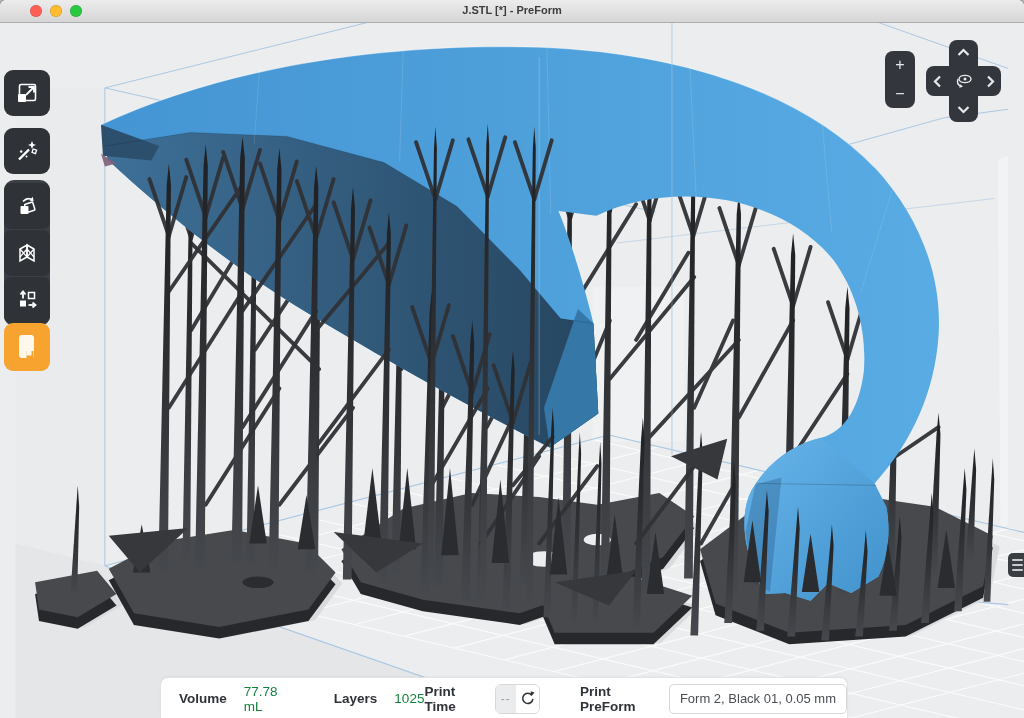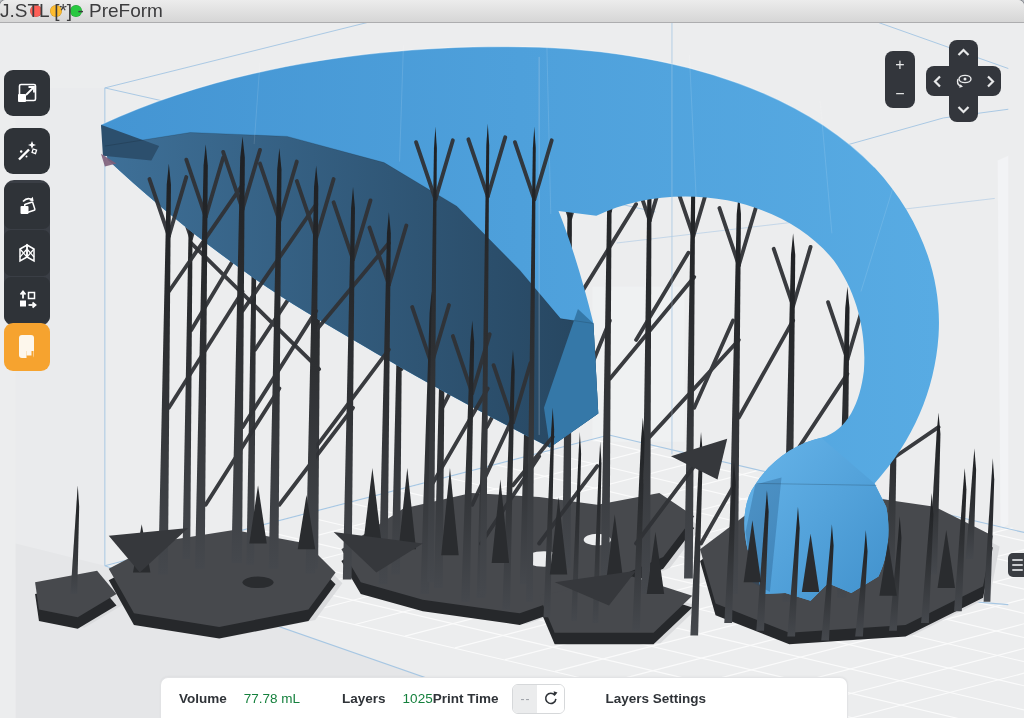--- a/index.html
+++ b/index.html
@@ -4,22 +4,22 @@
 <style>
   html,body{margin:0;padding:0;background:#babdc2;font-family:"Liberation Sans","DejaVu Sans",sans-serif;}
   .win{position:relative;width:1024px;height:718px;margin:0 auto;overflow:hidden;background:#ECEDEE;
        border-radius:6px 6px 0 0;box-shadow:0 0 0 1px #8a8d92;}
   
   .titlebar{position:absolute;top:0;left:0;width:1024px;height:22px;
     background:linear-gradient(#ECECEC,#D6D6D6);border-bottom:1px solid #ADADAF;z-index:40;}
   .traffic{position:absolute;top:5px;left:30px;display:flex;gap:8px;}
   .dot{width:12px;height:12px;border-radius:50%;box-shadow:inset 0 0 0 0.5px rgba(0,0,0,.2);}
   .dot.red{background:#FF5F57}.dot.yellow{background:#FEBC2E}.dot.green{background:#28C840}
-  .title{position:absolute;top:0;left:0;width:100%;height:22px;line-height:21px;
-    font-size:19px;color:#3C3C3E;font-weight:400;}
+  .title{position:absolute;top:0;left:0;width:100%;height:22px;line-height:21px;text-align:center;
+    font-size:11px;color:#3C3C3E;font-weight:700;}
   
   .viewport{position:absolute;top:22px;left:0;width:1024px;height:696px;background:#ECEDEE;overflow:hidden;}
   .viewport svg.scene{position:absolute;top:0;left:0;}
   
   .side-btn{position:absolute;left:4px;width:46px;height:46px;background:#2F3338;border-radius:9px;
     display:flex;align-items:center;justify-content:center;cursor:pointer;}
   .side-group{position:absolute;left:4px;width:46px;background:#3A3E45;border-radius:10px;padding:2px 0;}
   .side-group .side-btn{position:relative;left:0;margin:1px 0;background:#2F3338;border-radius:7px;width:46px;}
   .btn-print{position:absolute;left:4px;width:46px;height:48px;background:var(--accent-orange,#F6A32F);
     border-radius:9px;display:flex;align-items:center;justify-content:center;cursor:pointer;}
@@ -481,21 +481,22 @@
       <span class="lbl" style="">Print Time</span>
       <span class="pt-box">
         <span class="seg1">--</span>
         <span class="seg2">
           <svg width="17" height="17" viewBox="0 0 24 24">
             <path d="M18.2,7.5 A7.2,7.2 0 1 0 19.6,12.6" fill="none" stroke="#2F3338" stroke-width="2.2"></path>
             <polygon points="16.4,1.6 21.8,3.6 17.6,8.8" fill="#2F3338"></polygon>
           </svg>
         </span>
       </span>
-      <span class="lbl" style="margin-left:40px">Layers Settings</span>
+      <span class="lbl" style="margin-left:40px">Print PreForm</span>
+      <span class="ps-btn">Form 2, Black 01, 0.05 mm</span>
     </div>
 
     <div class="chip">
         <i></i>
         <i></i>
         <i></i>
       </div>
   </div>
 </div>
 

